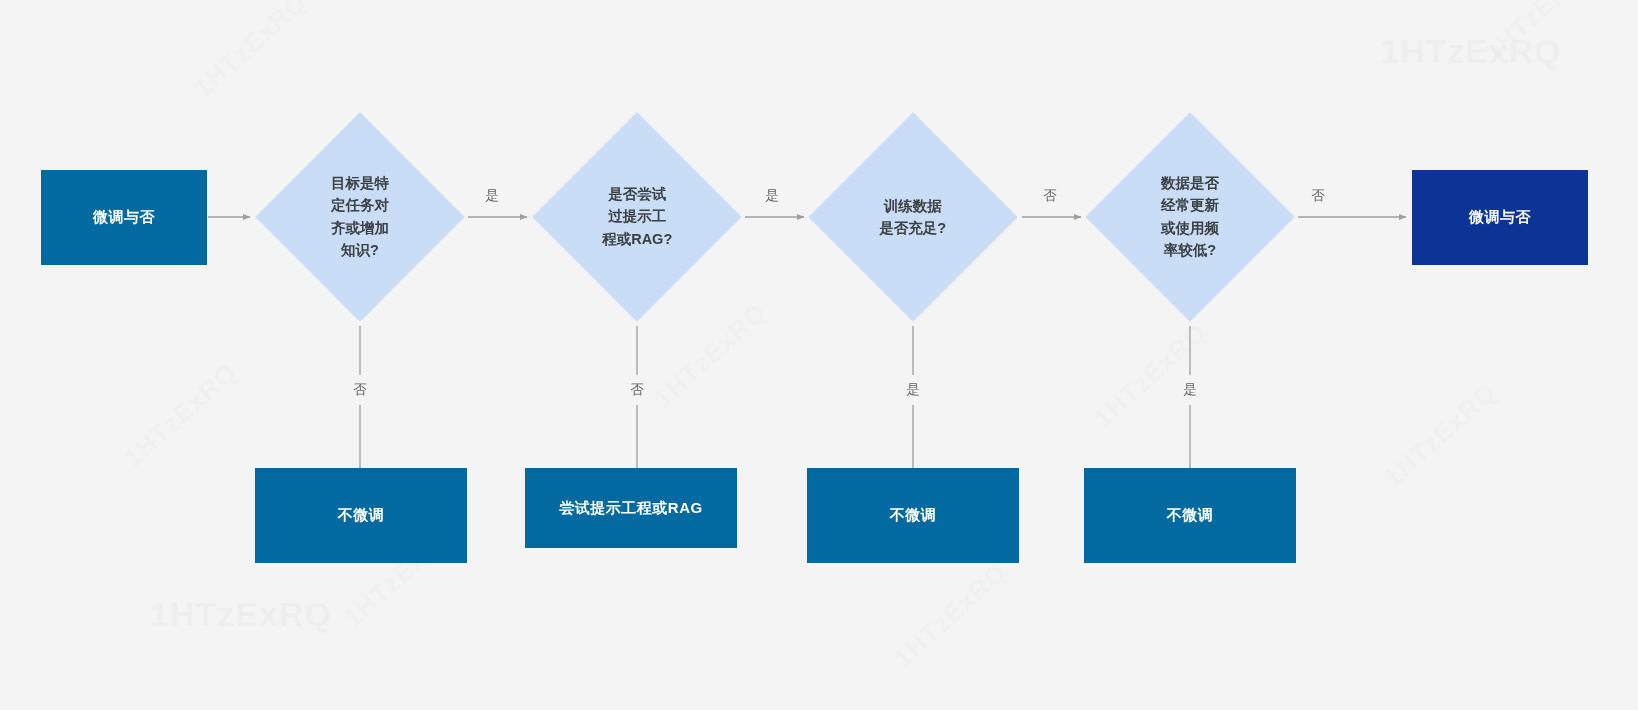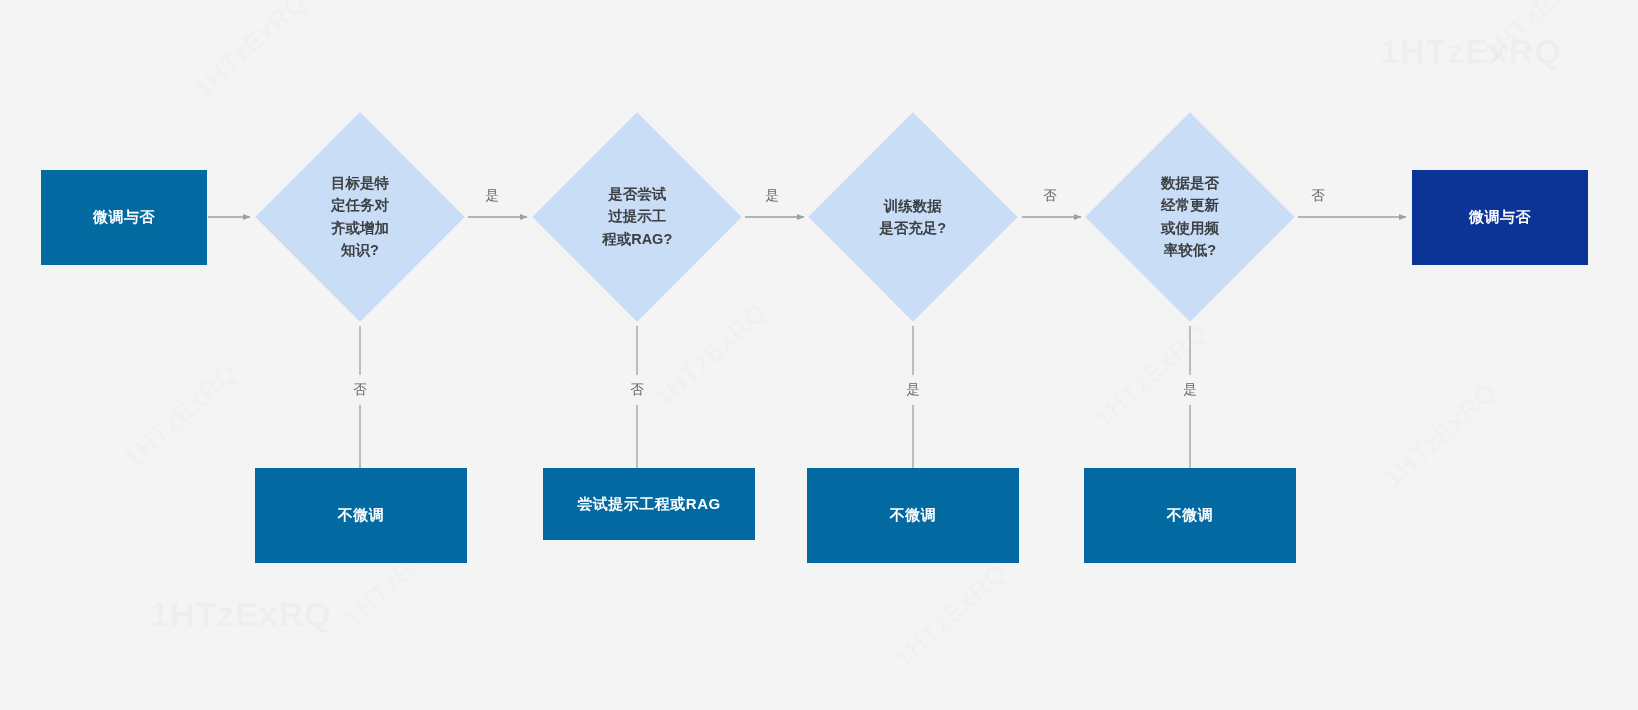--- a/index.html
+++ b/index.html
@@ -154,21 +154,21 @@
   </div>
 
   <div class="node term end" style="left:1412px; top:170px; width:176px; height:95px;">
     <span>微调与否</span>
   </div>
 
   <div class="node term out" style="left:255px; top:468px; width:212px; height:95px;">
     <span>不微调</span>
   </div>
 
-  <div class="node term out" style="left:543px; top:468px; width:212px; height:72px;">
+  <div class="node term out" style="left:525px; top:468px; width:212px; height:80px;">
     <span>尝试提示工程或RAG</span>
   </div>
 
   <div class="node term out" style="left:807px; top:468px; width:212px; height:95px;">
     <span>不微调</span>
   </div>
 
   <div class="node term out" style="left:1084px; top:468px; width:212px; height:95px;">
     <span>不微调</span>
   </div>

